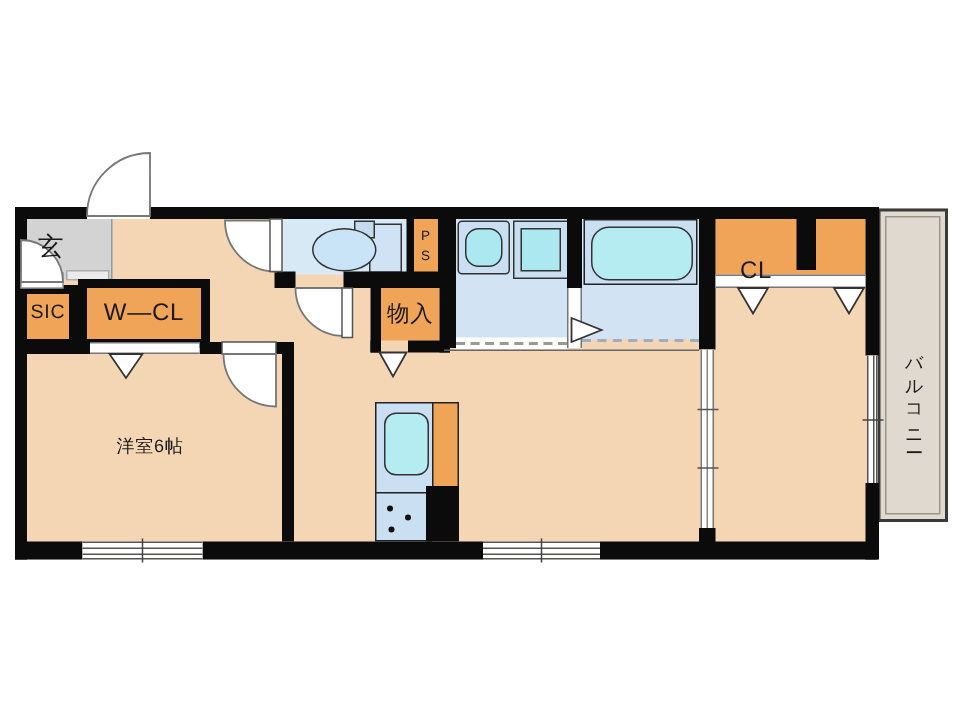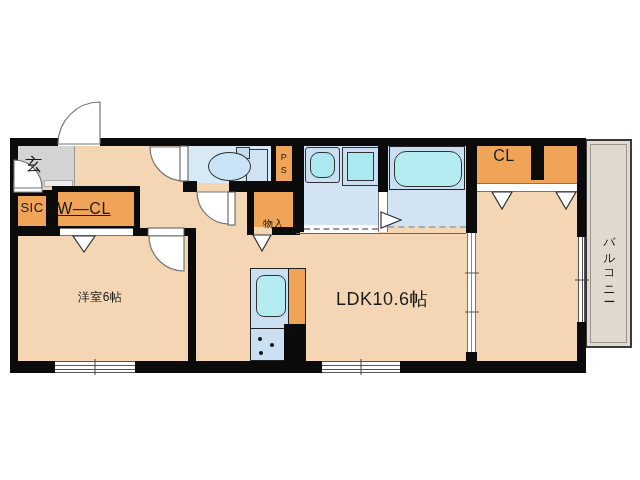--- a/index.html
+++ b/index.html
@@ -158,31 +158,30 @@
     <line x1="361" y1="359" x2="361" y2="375" stroke="#444" stroke-width="1"></line>
     <line x1="575" y1="280" x2="589" y2="280" stroke="#444" stroke-width="1"></line>
     <line x1="465" y1="273" x2="479" y2="273" stroke="#555" stroke-width="1"></line>
     <line x1="465" y1="312" x2="479" y2="312" stroke="#555" stroke-width="1"></line>
   </svg>
 
   <div class="lbl" style="left:22px;top:153px;width:24px;height:22px;font-size:17px;">玄</div>
 
   <div class="lbl" style="left:12px;top:185px;width:40px;height:44px;font-size:13px;">SIC</div>
 
-  <div class="lbl" style="left:40px;top:197px;width:88px;height:24px;font-size:16px;text-decoration:underline;">W—CL</div>
+  <div class="lbl" style="left:52px;top:197px;width:88px;height:24px;font-size:16px;">W—CL</div>
 
-  <div class="lbl" style="left:247px;top:212px;width:53px;height:24px;font-size:10px;">物入</div>
+  <div class="lbl" style="left:247px;top:197px;width:53px;height:24px;font-size:15px;">物入</div>
 
   <div class="lbl" style="left:276px;top:148px;width:16px;height:32px;font-size:9px;flex-direction:column;line-height:1.4;">
     <span>P</span>
     <span>S</span>
   </div>
 
-  <div class="lbl" style="left:482px;top:144px;width:44px;height:24px;font-size:16px;">CL</div>
+  <div class="lbl" style="left:482px;top:169px;width:44px;height:24px;font-size:16px;">CL</div>
 
   <div class="lbl" style="left:50px;top:285px;width:100px;height:24px;font-size:12px;">洋室6帖</div>
 
-  <div class="lbl" style="left:318px;top:286px;width:128px;height:26px;font-size:18px;">LDK10.6帖</div>
 
 
   <div class="lbl vtext" style="left:597px;top:205px;width:24px;height:115px;font-size:12px;">バルコニー</div>
 
 </div>
 
 </body></html>

